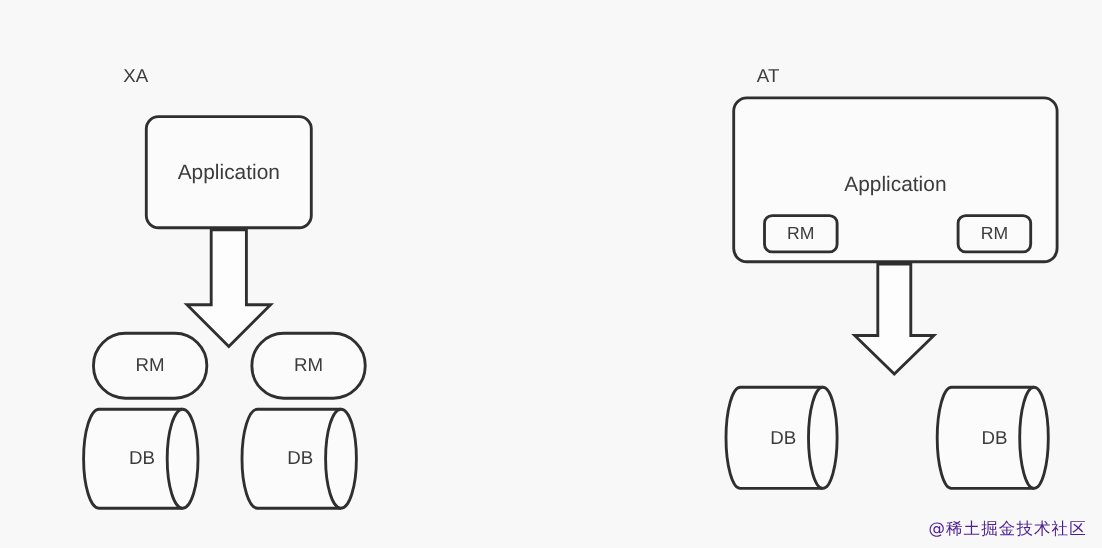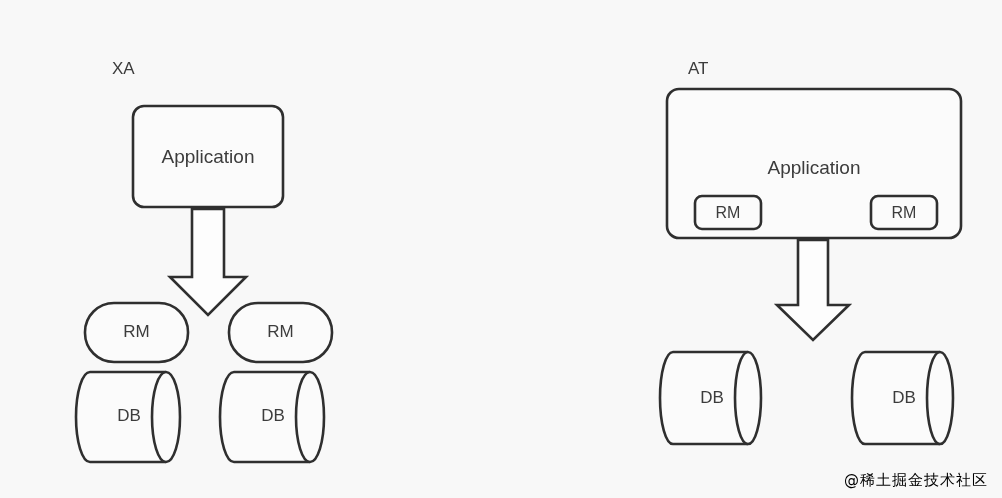--- a/index.html
+++ b/index.html
@@ -59,21 +59,21 @@
     font-size: 17px;
   }
   .label-rm-small {
     font-size: 16px;
   }
   .watermark {
     position: absolute;
     right: 14px;
     bottom: 8px;
     font-size: 15px;
-    color: #000000;
+    color: #4c1d95;
     letter-spacing: 1px;
     font-family: "DejaVu Sans", sans-serif;
     white-space: nowrap;
     user-select: none;
   }
 </style>
 </head>
 <body>
 
 <svg id="canvas" viewBox="0 0 1002 498">

